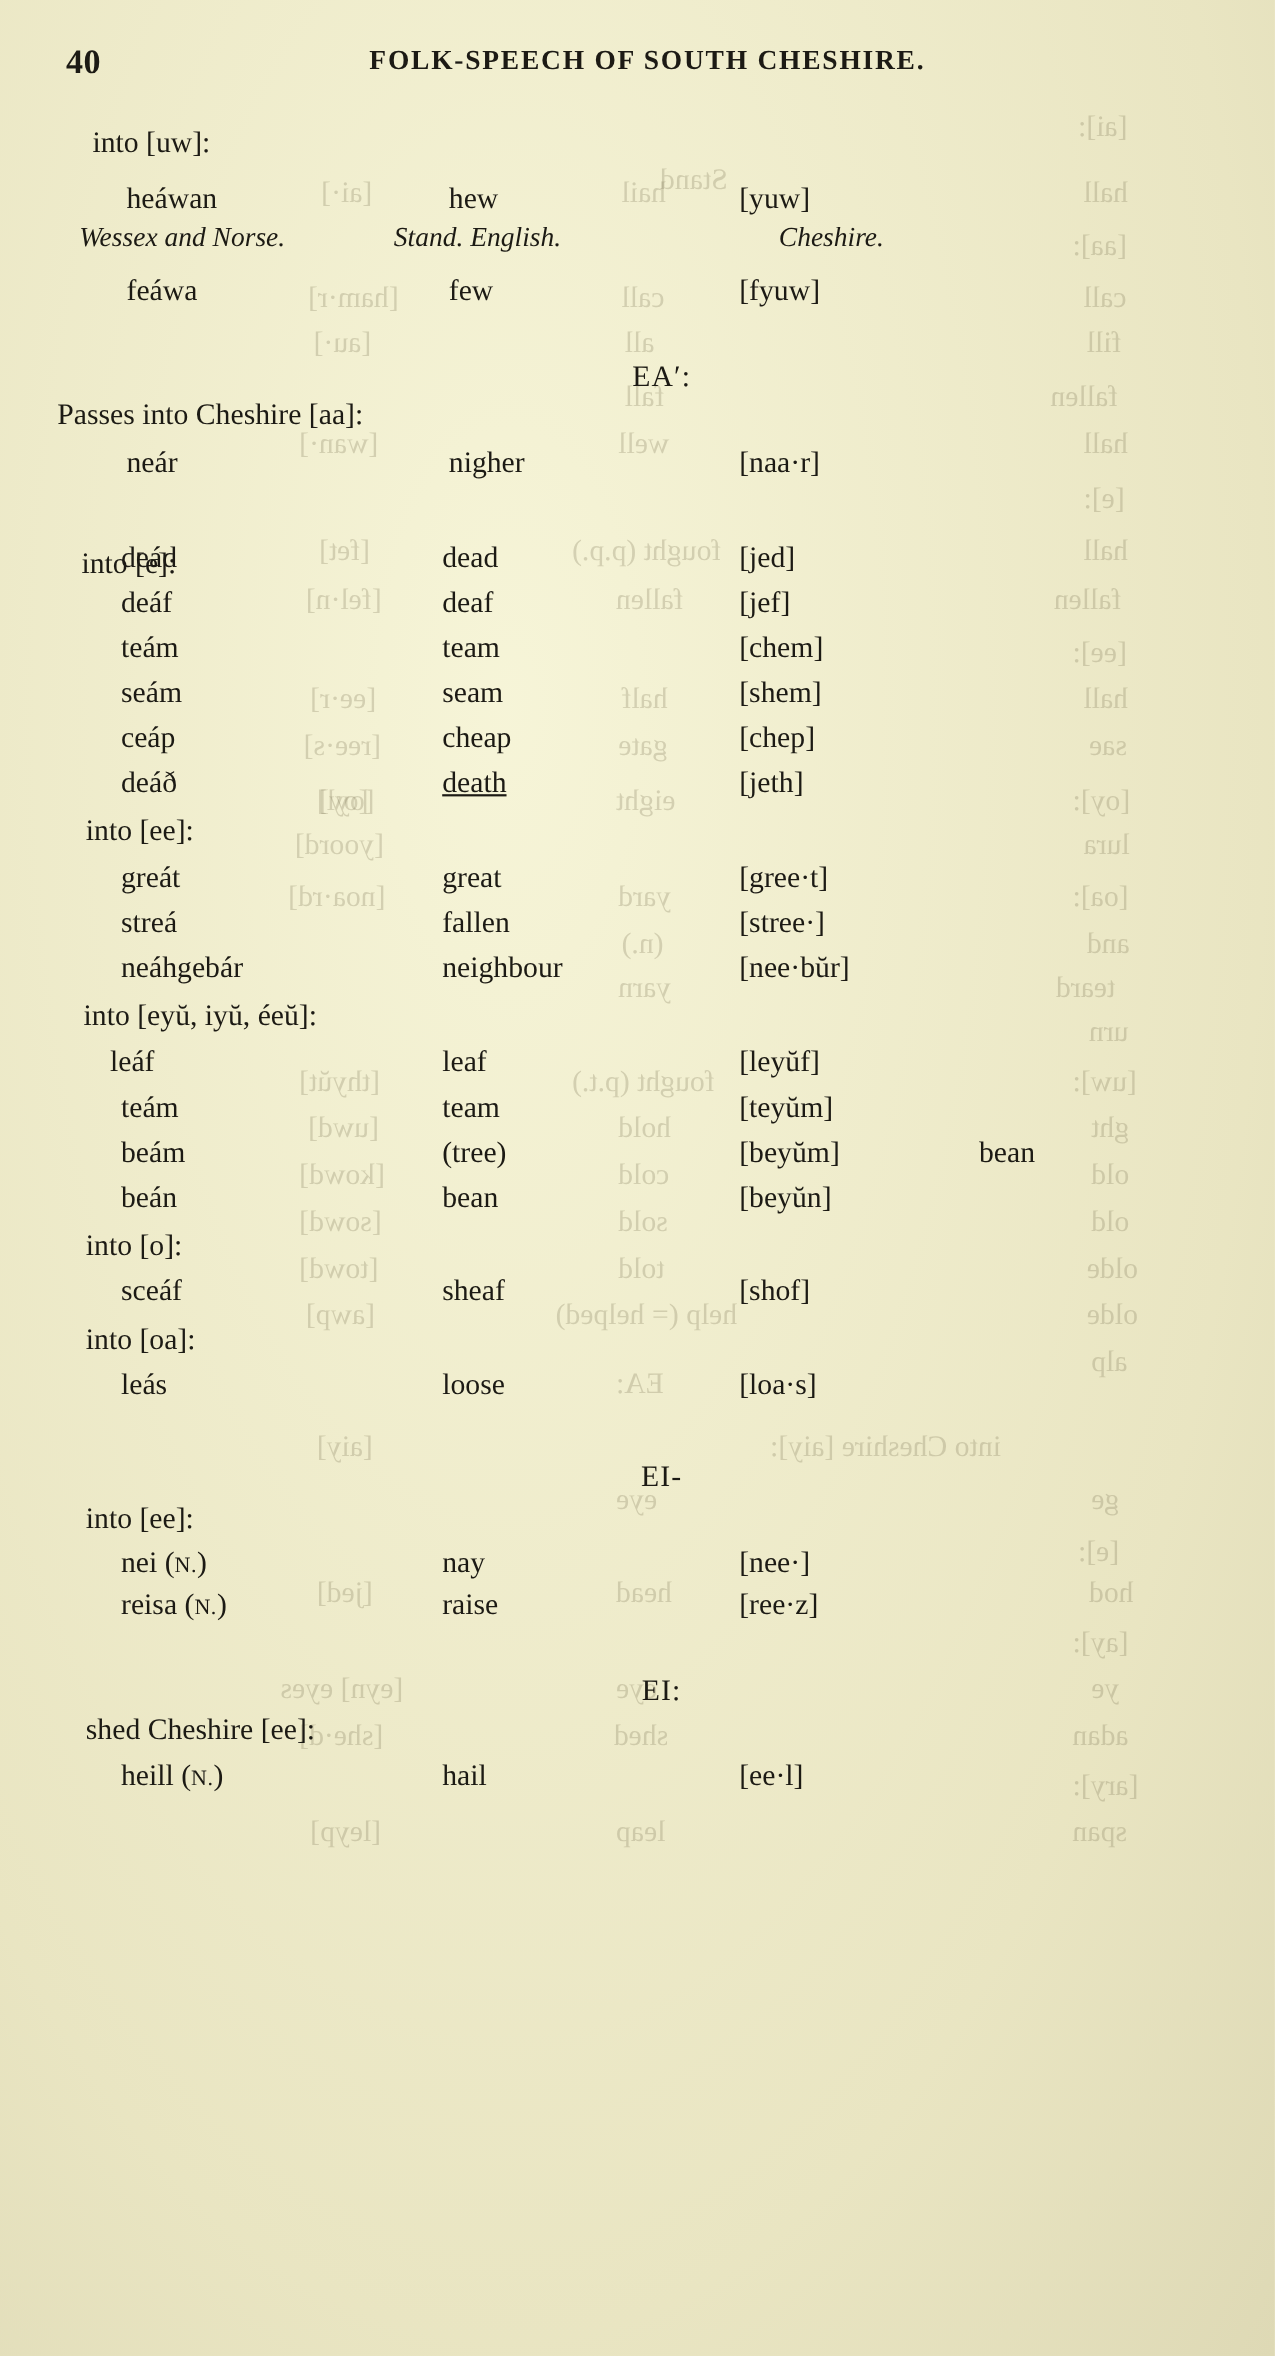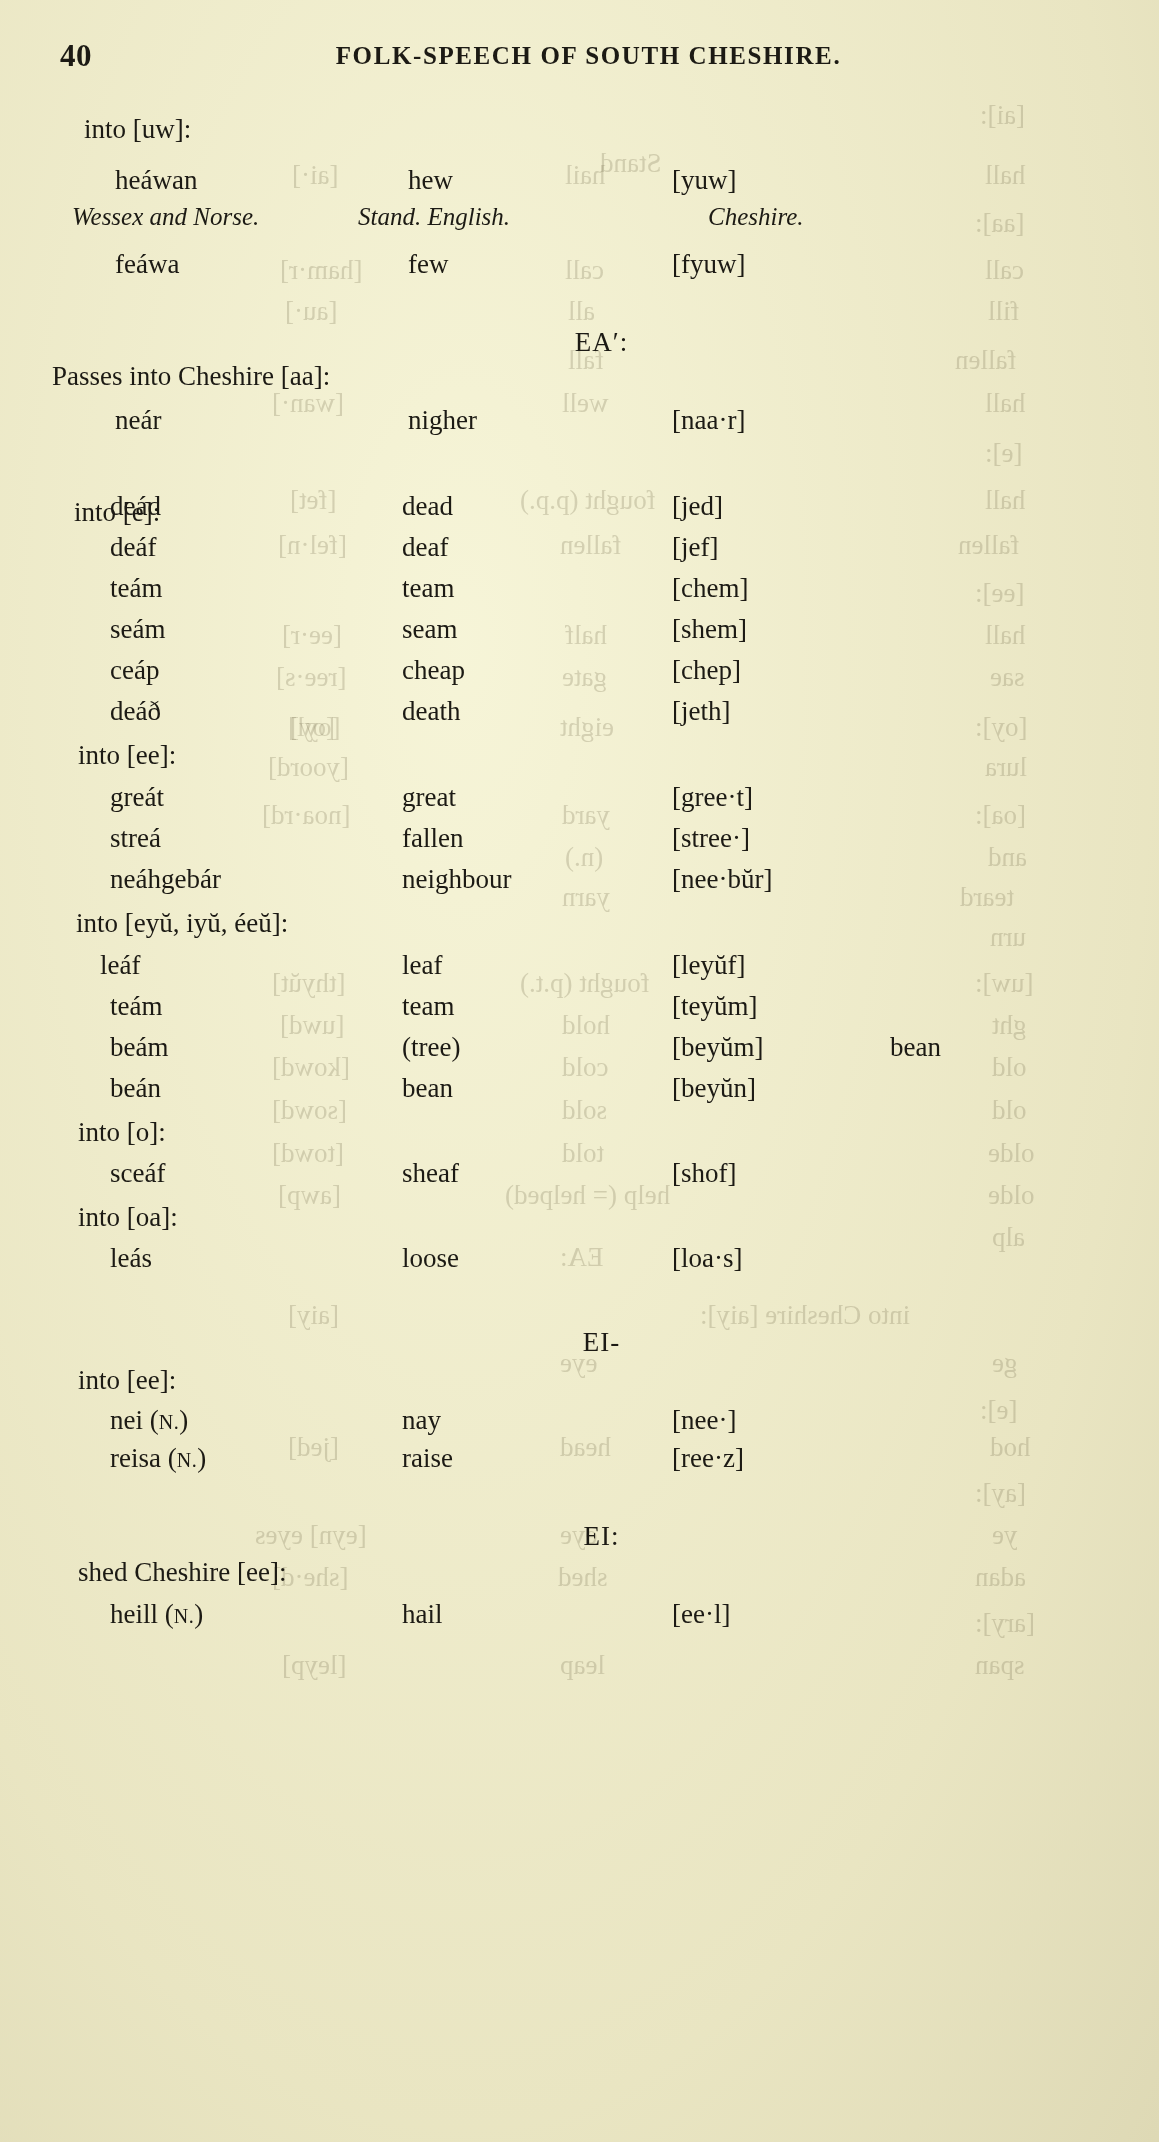--- a/index.html
+++ b/index.html
@@ -255,21 +255,21 @@
         <div class="col-b t" style="left:402px;">seam</div>
         <div class="col-c t" style="left:672px;">[shem]</div>
       </div>
       <div class="row" style="height:41px;">
         <div class="col-a t" style="left:110px;">ceáp</div>
         <div class="col-b t" style="left:402px;">cheap</div>
         <div class="col-c t" style="left:672px;">[chep]</div>
       </div>
       <div class="row" style="height:44px;">
         <div class="col-a t" style="left:110px;">deáð</div>
-        <div class="col-b t" style="left:402px;">death</div>
+        <div class="col-b t" style="left:402px;text-decoration:underline;">death</div>
         <div class="col-c t" style="left:672px;">[jeth]</div>
       </div>
 
       <div class="row" style="height:42px;">
         <div class="col-a t" style="left:78px;">into [ee]:</div>
       </div>
       <div class="row" style="height:41px;">
         <div class="col-a t" style="left:110px;">greát</div>
         <div class="col-b t" style="left:402px;">great</div>
         <div class="col-c t" style="left:672px;">[gree·t]</div>

